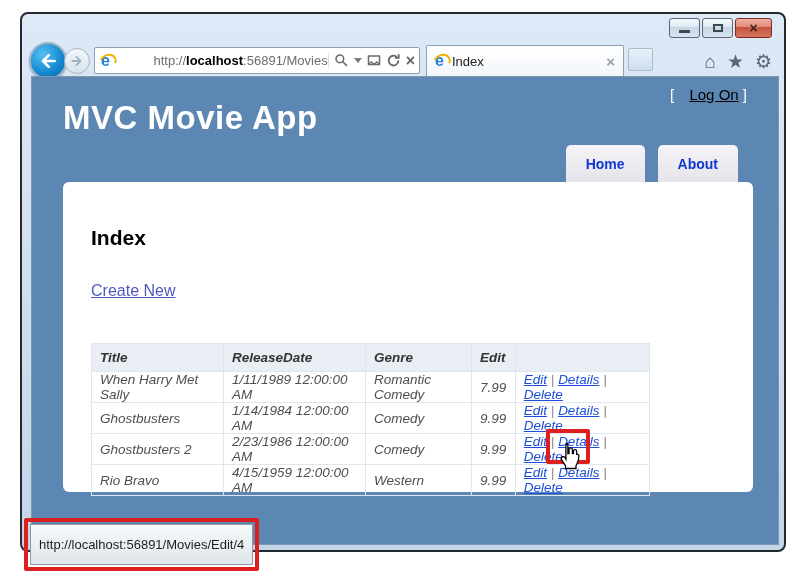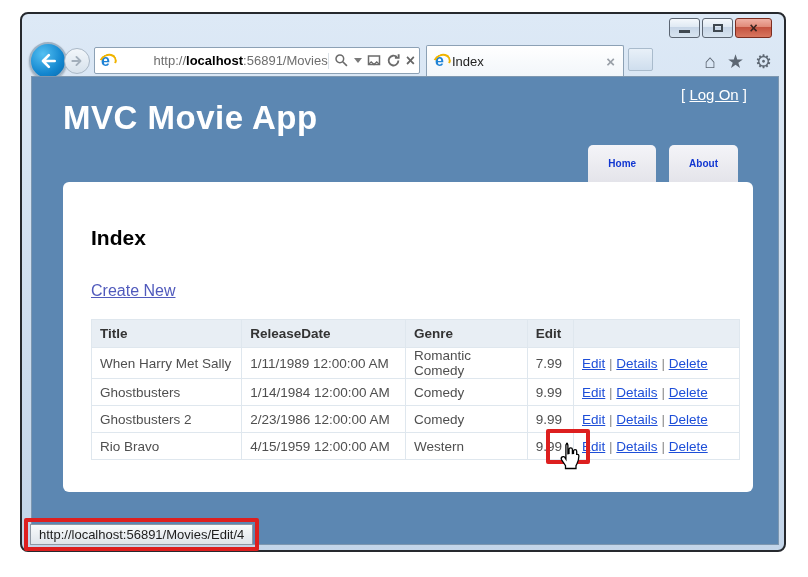--- a/index.html
+++ b/index.html
@@ -66,53 +66,53 @@
     background:linear-gradient(#e8f0f8,#cfdeee); border:1px solid #a9bbcc; border-radius:2px;
   }
   .chrome-icons { position:absolute; right:12px; top:38px; display:flex; gap:11px; color:#5d6773; font-size:19px; line-height:1; }
 
   
   .viewport {
     position:absolute; left:9px; top:62px; width:748px; height:469px;
     background:#5c87b2; border:1px solid #7d97b0; overflow:hidden;
   }
   .logon { position:absolute; top:9px; right:31px; color:#ffffff; font-size:15px; }
-  .logon a { color:#ffffff; text-decoration:underline; }
+  .logon a { color:#000000; text-decoration:underline;margin-left:11px; }
   .app-title { position:absolute; left:31px; top:22px; color:#ffffff; font-size:33px; font-weight:bold; letter-spacing:0.5px; }
   .nav { position:absolute; top:68px; right:40px; display:flex; gap:13px; }
   .navbtn {
     height:37px; padding:0 20px; background:linear-gradient(#f4f4f8,#e4e4ea);
     border-radius:5px 5px 0 0; display:flex; align-items:center; justify-content:center;
-    color:#1136d1; font-weight:bold; font-size:10px; cursor:pointer;
+    color:#1136d1; font-weight:bold; font-size:14px; cursor:pointer;
   }
 
   .card {
     position:absolute; left:31px; top:105px; width:690px; height:310px;
     background:#ffffff; border-radius:6px;
   }
   .heading { position:absolute; left:28px; top:44px; font-size:21px; font-weight:bold; color:#000; }
   .create-new { position:absolute; left:28px; top:100px; font-size:16px; color:#505abc; text-decoration:underline; }
 
-  table.movies { position:absolute; left:28px; top:137px; width:649px; border-collapse:collapse; font-size:13.5px; }
+  table.movies { position:absolute; left:28px; top:161px; width:559px; border-collapse:collapse; font-size:13.5px;font-style:italic; }
   .movies th, .movies td { border:1px solid #dfe7ee; padding:0 8px; text-align:left; font-weight:normal; }
   .movies th { background:#e8eef4; color:#333; font-weight:bold; height:28px; }
   .movies td { color:#4f4f4f; height:27px; }
   .movies a { color:#1d4ed8; text-decoration:underline; }
   .sep { color:#8a8a8a; }
 
   
   .red-box { position:absolute; border:4px solid #dd1f1f; border-radius:2px; pointer-events:none; z-index:5; }
   .edit-box { left:483px; top:247px; width:44px; height:35px; }
   .cursor { position:absolute; left:494px; top:259px; z-index:6; pointer-events:none; }
 
   
   .status-red { position:absolute; left:2px; top:504px; border:4px solid #dd1f1f; border-radius:2px; padding:2px; z-index:7; }
   .status-tip {
     background:linear-gradient(#f8fafb,#dfe5eb); border:1px solid #8f98a3;
-    font-size:13px; color:#1d1d1d; padding:2px 8px; white-space:nowrap;
+    font-size:13px; color:#1d1d1d; padding:12px 8px; white-space:nowrap;
   }
 
   svg { display:block; }
 </style>
 </head>
 <body>
 
 <div class="window">
 
   <div class="winbtns">

